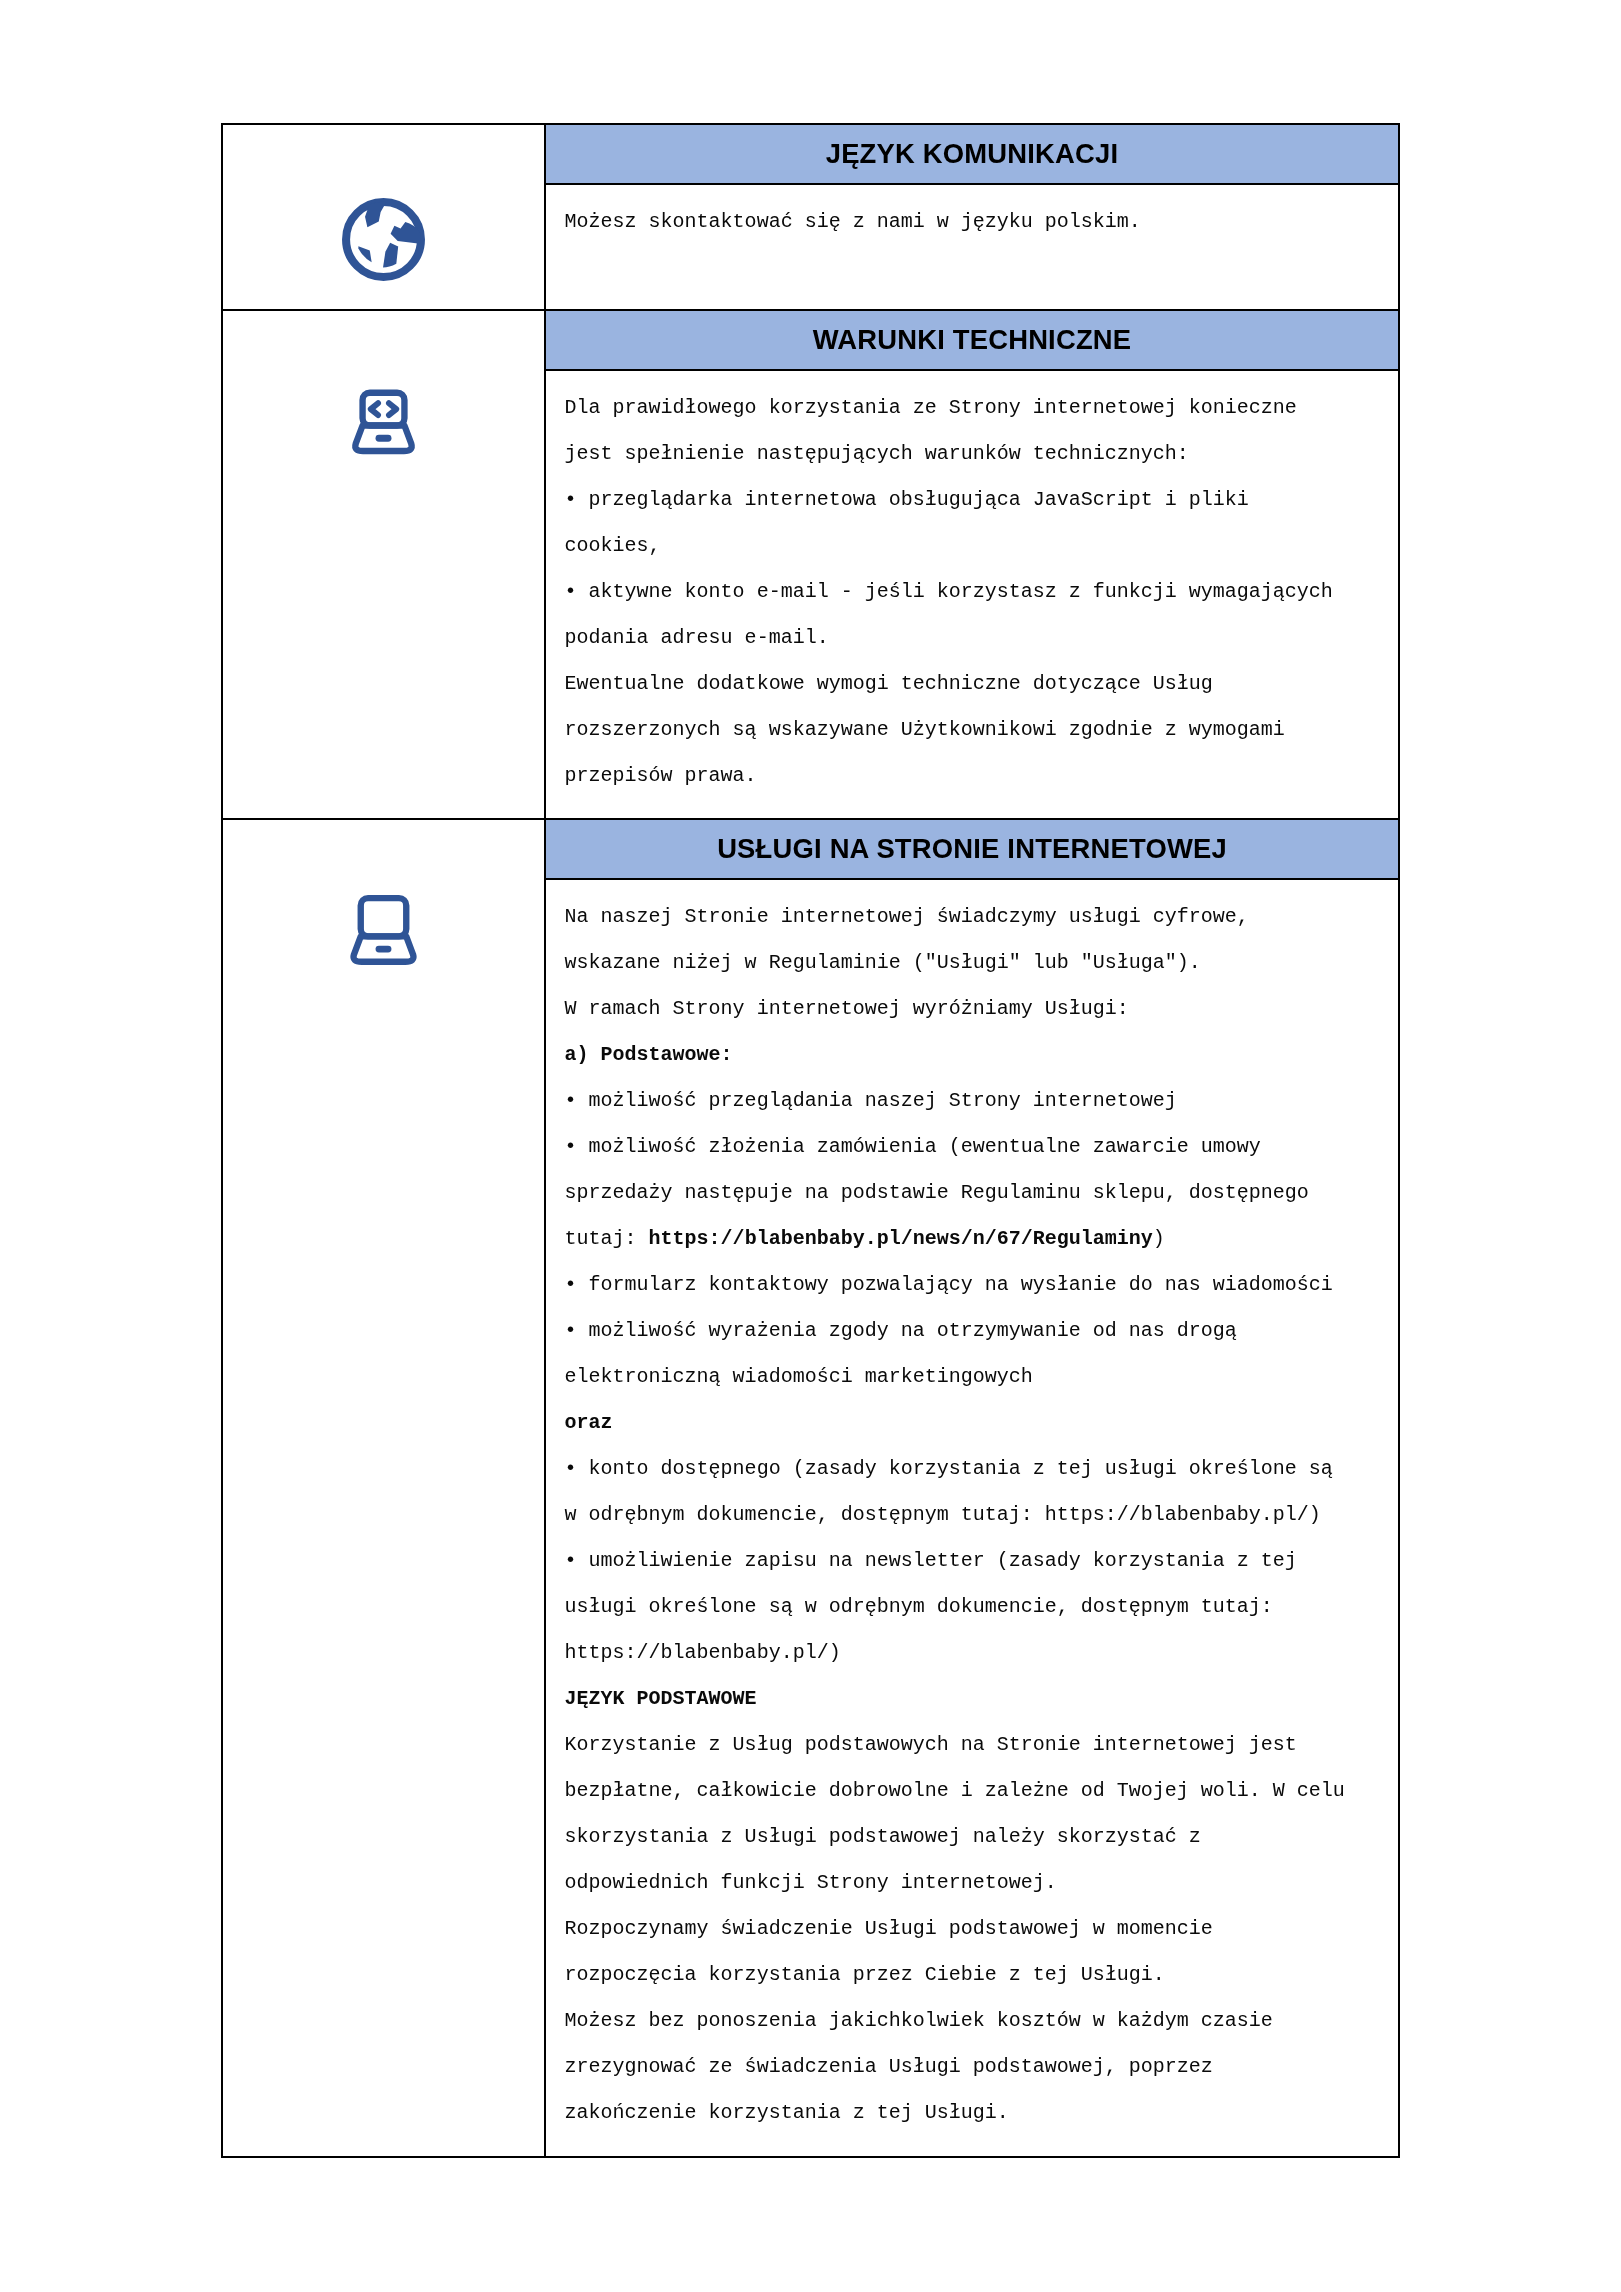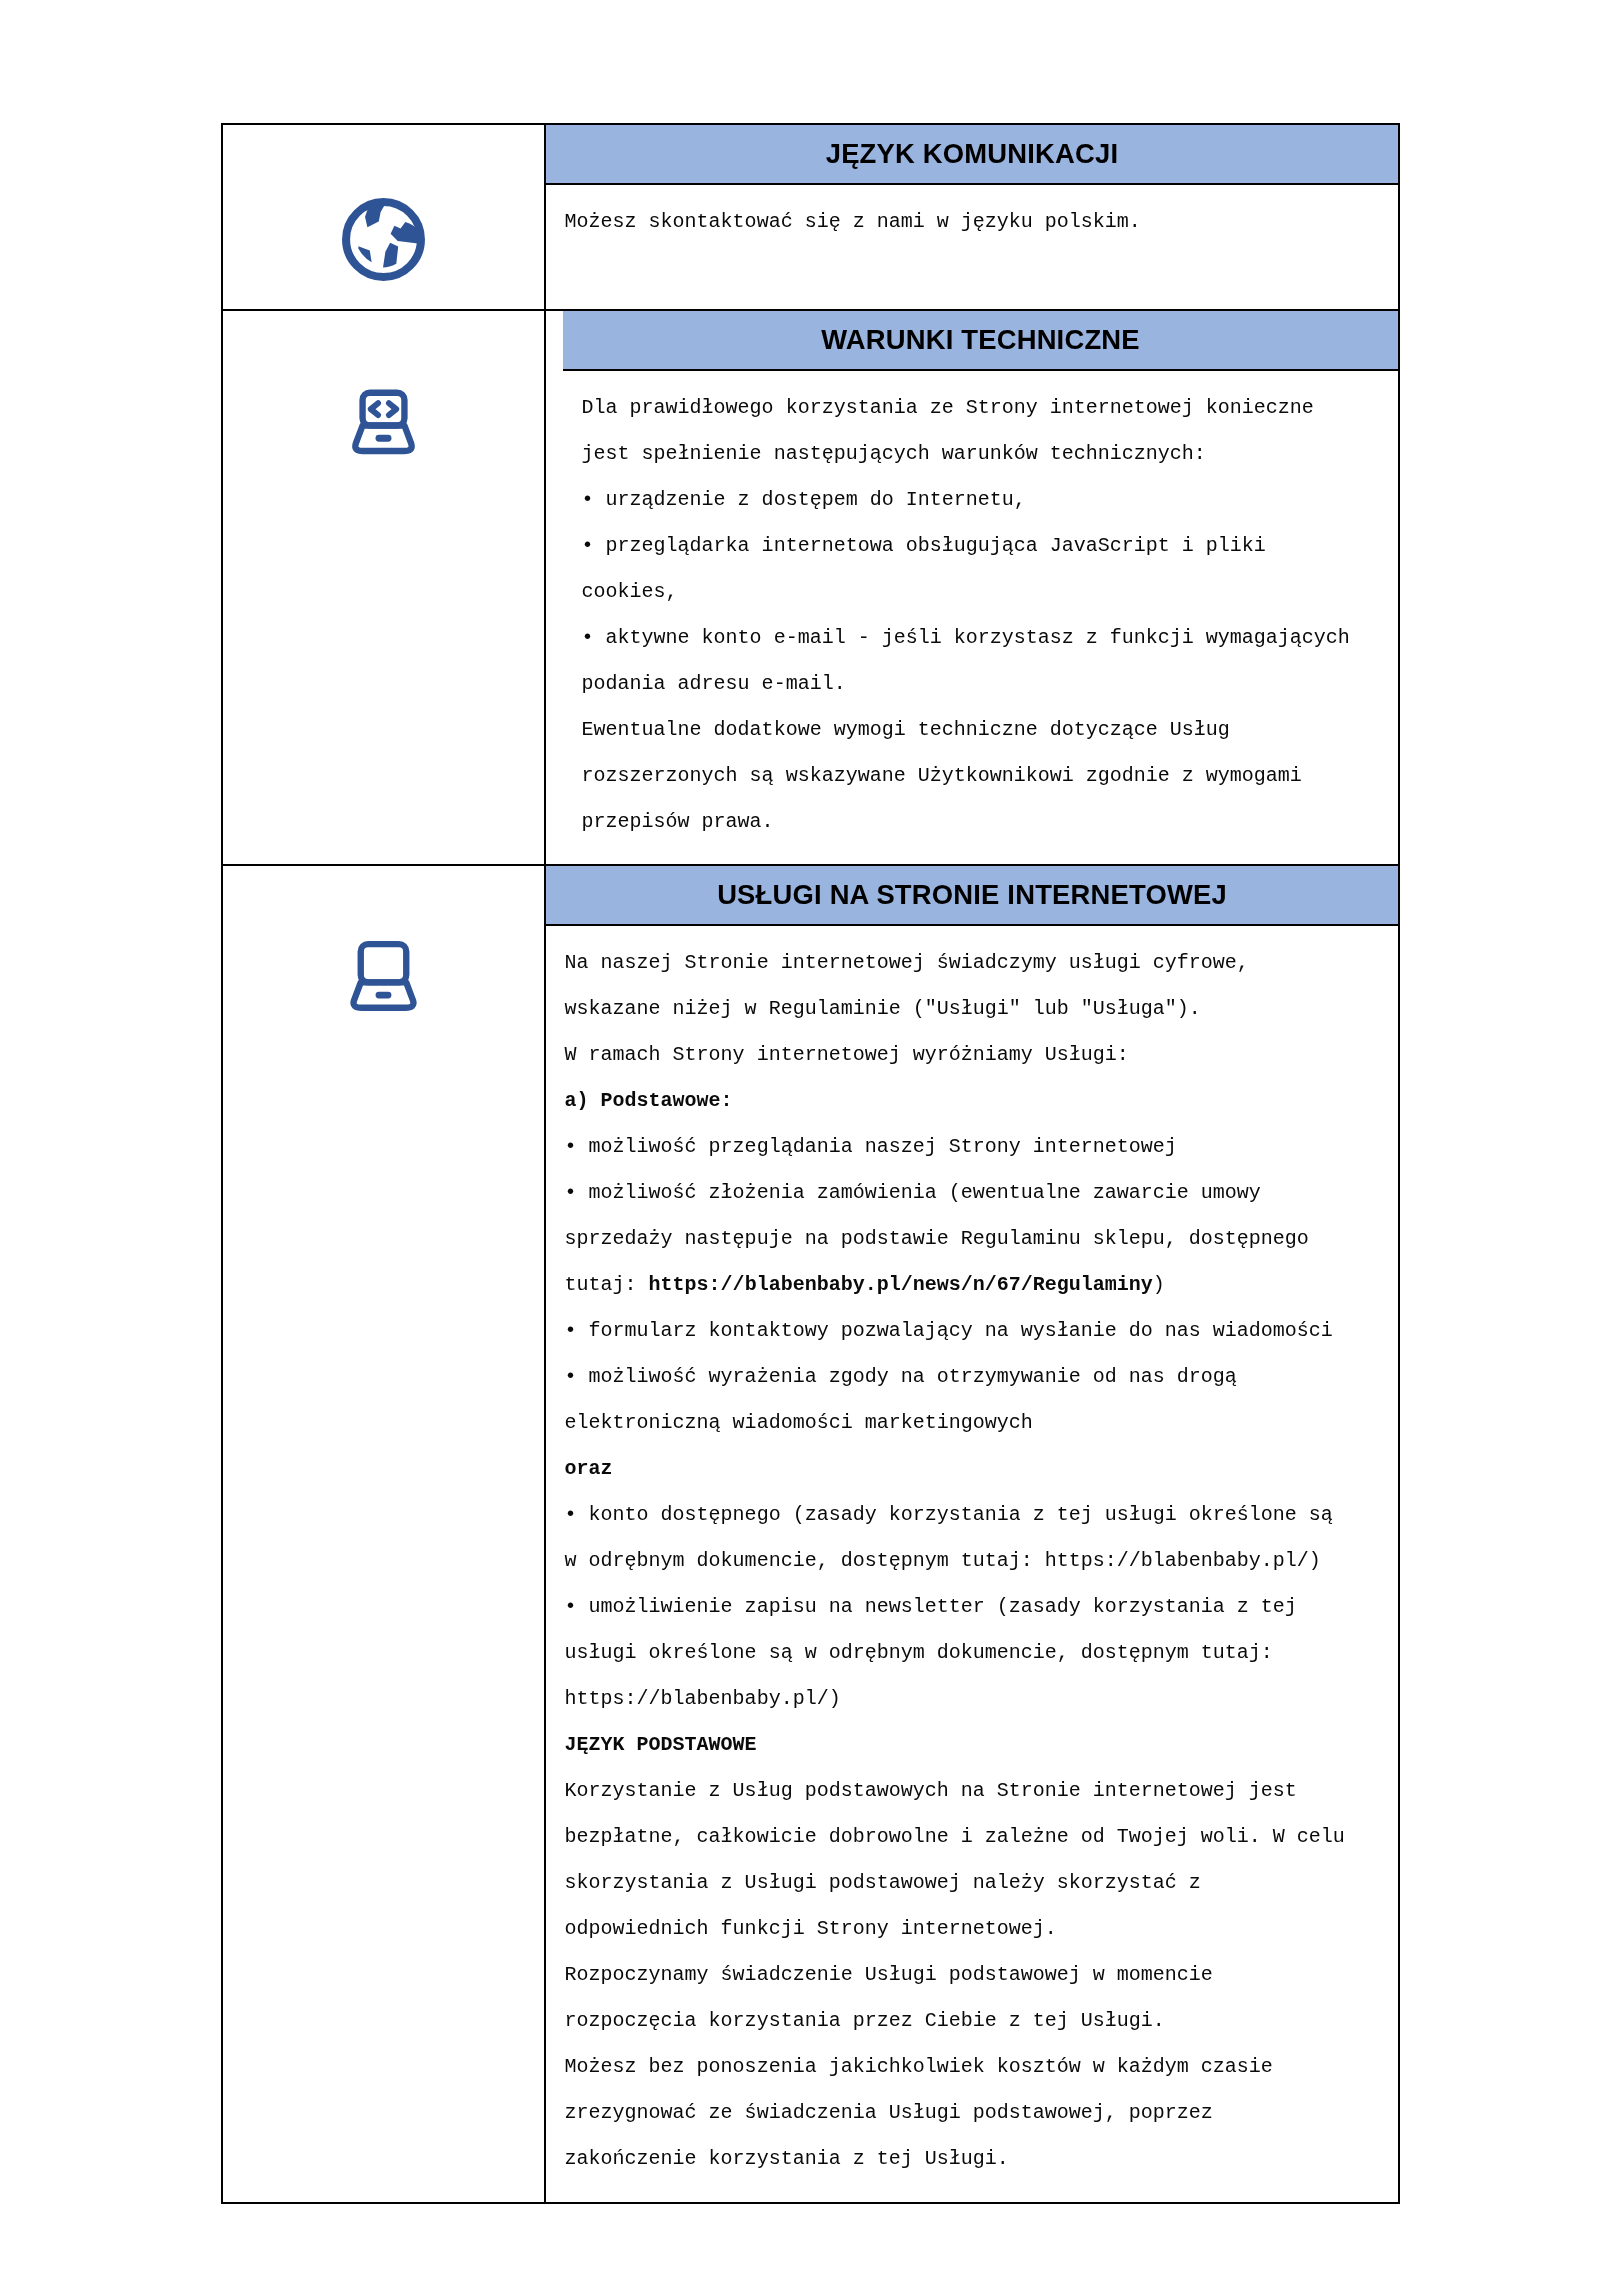--- a/index.html
+++ b/index.html
@@ -97,37 +97,36 @@
             </svg>
           </span>
         </div>
         <div class="content-cell">
           <div class="section-header">JĘZYK KOMUNIKACJI</div>
           <div class="section-body">
             <p><span class="run">Możesz skontaktować się z nami w języku polskim.</span></p>
           </div>
         </div>
       </div>
-      <div class="section-row" style="min-height: 508px; gap: 17px;">
+      <div class="section-row" style="min-height: 508px;">
         <div class="icon-cell">
           <span style="color: rgb(47, 84, 150);">
             <svg viewBox="0 0 100 100" fill="none" stroke="currentColor" stroke-linecap="round" stroke-linejoin="round">
               <rect x="27" y="14" width="46" height="36" rx="8" stroke-width="7"></rect>
               <path d="M27 50 L73 50 L80.5 70 Q83 78 72.5 78 L27.5 78 Q17 78 19.5 70 Z" stroke-width="7"></path>
               <line x1="45" y1="64" x2="55" y2="64" stroke-width="7.5"></line>
               <polyline points="44,25.5 36,32 44,38.5" stroke-width="6.5"></polyline>
               <polyline points="56,25.5 64,32 56,38.5" stroke-width="6.5"></polyline>
             </svg>
           </span>
         </div>
         <div class="content-cell">
           <div class="section-header">WARUNKI TECHNICZNE</div>
           <div class="section-body">
             <p><span class="run">Dla prawidłowego korzystania ze Strony internetowej konieczne jest spełnienie następujących warunków technicznych:</span></p>
-            <p><span class="run">• urządzenie z dostępem do Internetu,</span></p>
             <p><span class="run">• przeglądarka internetowa obsługująca JavaScript i pliki cookies,</span></p>
             <p><span class="run">• aktywne konto e-mail - jeśli korzystasz z funkcji wymagających podania adresu e-mail.</span></p>
             <p><span class="run">Ewentualne dodatkowe wymogi techniczne dotyczące Usług rozszerzonych są wskazywane Użytkownikowi zgodnie z wymogami przepisów prawa.</span></p>
           </div>
         </div>
       </div>
       <div class="section-row" style="min-height: 1324px; justify-content: space-between;">
         <div class="icon-cell">
           <span style="color: rgb(47, 84, 150);">
             <svg viewBox="0 0 100 100" fill="none" stroke="currentColor" stroke-linecap="round" stroke-linejoin="round">

